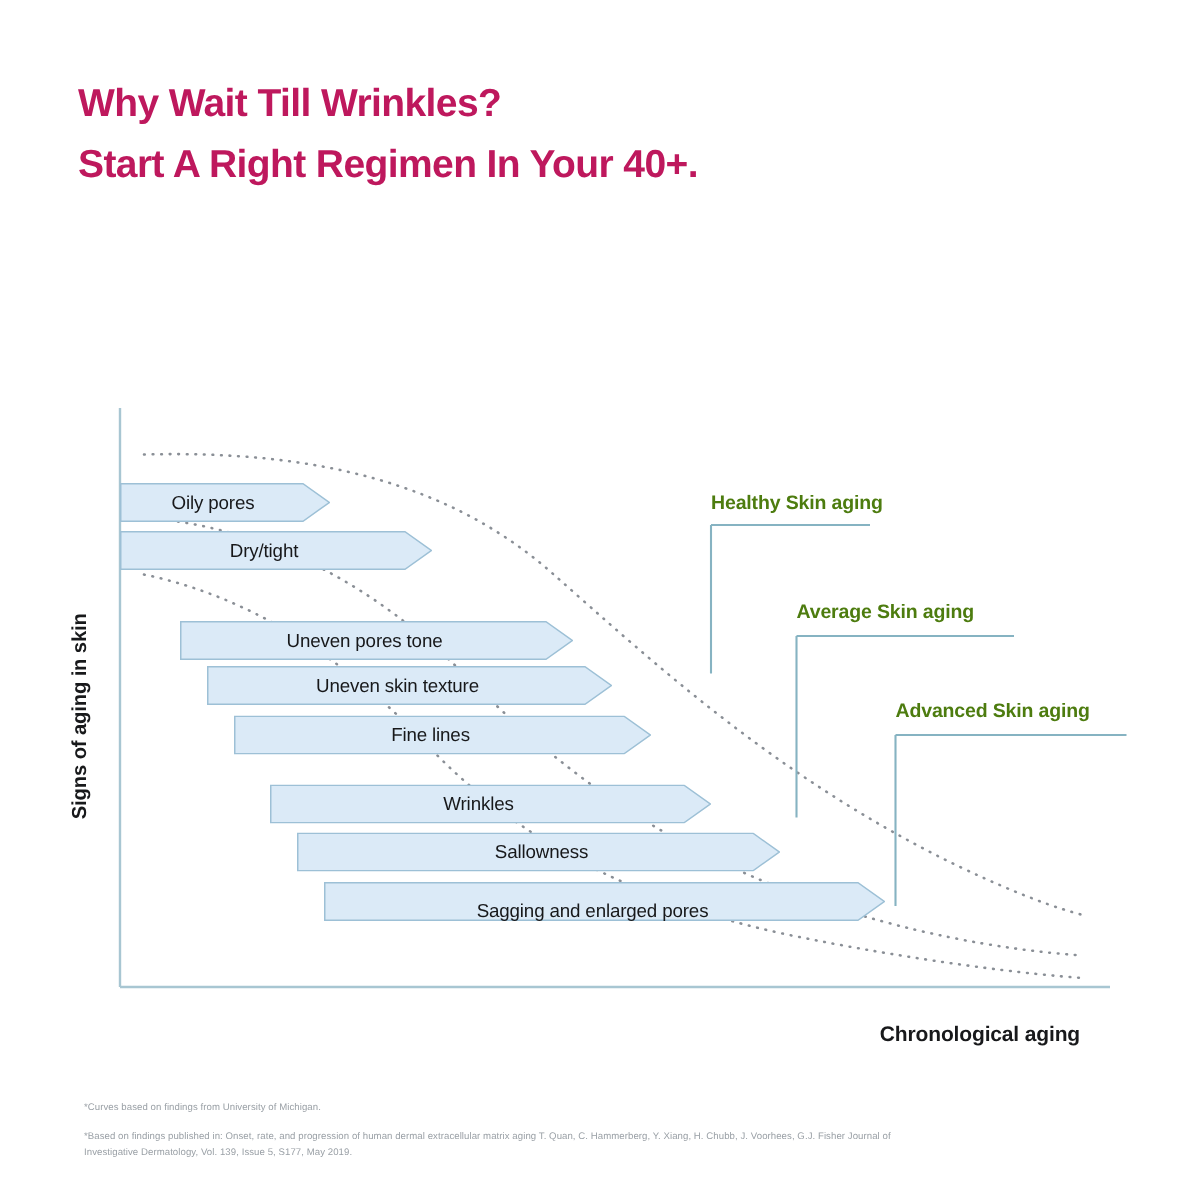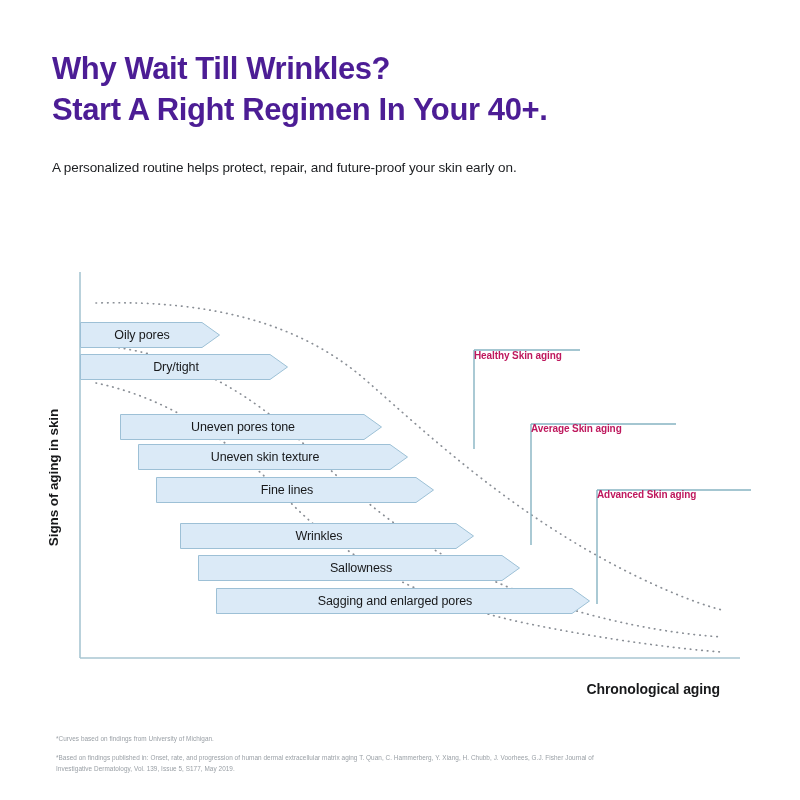--- a/index.html
+++ b/index.html
@@ -21,25 +21,25 @@
     width: 800px;
     height: 800px;
   }
 
   
   .headline {
     position: absolute;
     left: 52px;
     top: 48px;
     width: 700px;
-    font-size: 31px;
+    font-size: 26px;
     line-height: 41px;
     font-weight: 700;
     letter-spacing: -0.4px;
-    color: #4c1d95;
+    color: #be185d;
     white-space: pre-line;
   }
   .subtitle {
     position: absolute;
     left: 52px;
     top: 158px;
     width: 700px;
     font-size: 13.5px;
     line-height: 19px;
     font-weight: 400;
@@ -108,26 +108,25 @@
   }
   .bar .bar-shape {
     position: absolute;
     inset: 0;
     z-index: 1;
   }
 
   
   .legend-label {
     position: absolute;
-    font-size: 10px;
-    font-weight: 700;
-    color: #be185d;
+    font-size: 13px;
+    font-weight: 700;
+    color: #4d7c0f;
     letter-spacing: -0.1px;
     white-space: nowrap;
-    margin-top: 23px;
   }
 
   
   .footnote {
     position: absolute;
     left: 56px;
     font-size: 6.4px;
     line-height: 11px;
     color: #9aa0a6;
     letter-spacing: 0.05px;
@@ -136,21 +135,20 @@
   .footnote-1 { top: 733px; }
   .footnote-2 { top: 752px; }
 </style>
 </head>
 <body>
 
 <div class="page">
 
   <div class="headline">Why Wait Till Wrinkles?
 Start A Right Regimen In Your 40+.</div>
-  <div class="subtitle">A personalized routine helps protect, repair, and future-proof your skin early on.</div>
 
   <div class="chart">
 
     <svg class="chart-svg" id="chart-svg" width="800" height="800" viewBox="0 0 800 800" aria-hidden="true">
         <line x1="80" y1="272" x2="80" y2="658" stroke="#a8c6d2" stroke-width="1.6"></line>
         <line x1="80" y1="658" x2="740" y2="658" stroke="#a8c6d2" stroke-width="1.6"></line>
         <path d="M 96,303 C 210,300 300,322 368,382 C 436,442 520,520 640,578 C 680,597 706,606 722,610" fill="none" stroke="#8a8f96" stroke-width="1.7" stroke-linecap="round" stroke-dasharray="0.5 5.2"></path>
         <path d="M 96,345 C 180,352 250,390 312,452 C 378,518 452,572 560,606 C 630,628 690,635 722,637" fill="none" stroke="#8a8f96" stroke-width="1.7" stroke-linecap="round" stroke-dasharray="0.5 5.2"></path>
         <path d="M 96,383 C 168,398 232,440 288,500 C 344,558 420,600 520,622 C 610,641 690,650 722,652" fill="none" stroke="#8a8f96" stroke-width="1.7" stroke-linecap="round" stroke-dasharray="0.5 5.2"></path>
         <line x1="474" y1="350" x2="580" y2="350" stroke="#86b3c2" stroke-width="1.4"></line>
@@ -200,21 +198,21 @@
             <polygon points="0.5,0.5 276,0.5 293.5,13 276,25.5 0.5,25.5" fill="#dbeaf7" stroke="#9dc0d6" stroke-width="1"></polygon>
           </svg>
           <span class="bar-label">Wrinkles</span>
         </div>
         <div class="bar" style="left: 198px; top: 555px; width: 322px; height: 26px; padding-left: 20px;">
           <svg class="bar-shape" width="322" height="26" viewBox="0 0 322 26" preserveAspectRatio="none">
             <polygon points="0.5,0.5 304,0.5 321.5,13 304,25.5 0.5,25.5" fill="#dbeaf7" stroke="#9dc0d6" stroke-width="1"></polygon>
           </svg>
           <span class="bar-label">Sallowness</span>
         </div>
-        <div class="bar" style="left: 216px; top: 588px; width: 374px; height: 26px;">
+        <div class="bar" style="left: 216px; top: 588px; width: 374px; height: 26px; align-items: flex-end;">
           <svg class="bar-shape" width="374" height="26" viewBox="0 0 374 26" preserveAspectRatio="none">
             <polygon points="0.5,0.5 356,0.5 373.5,13 356,25.5 0.5,25.5" fill="#dbeaf7" stroke="#9dc0d6" stroke-width="1"></polygon>
           </svg>
           <span class="bar-label">Sagging and enlarged pores</span>
         </div>
       </div>
     <div id="legend-layer">
         <div class="legend-label" style="left: 474px; top: 327px;">Healthy Skin aging</div>
         <div class="legend-label" style="left: 531px; top: 400px;">Average Skin aging</div>
         <div class="legend-label" style="left: 597px; top: 466px;">Advanced Skin aging</div>

